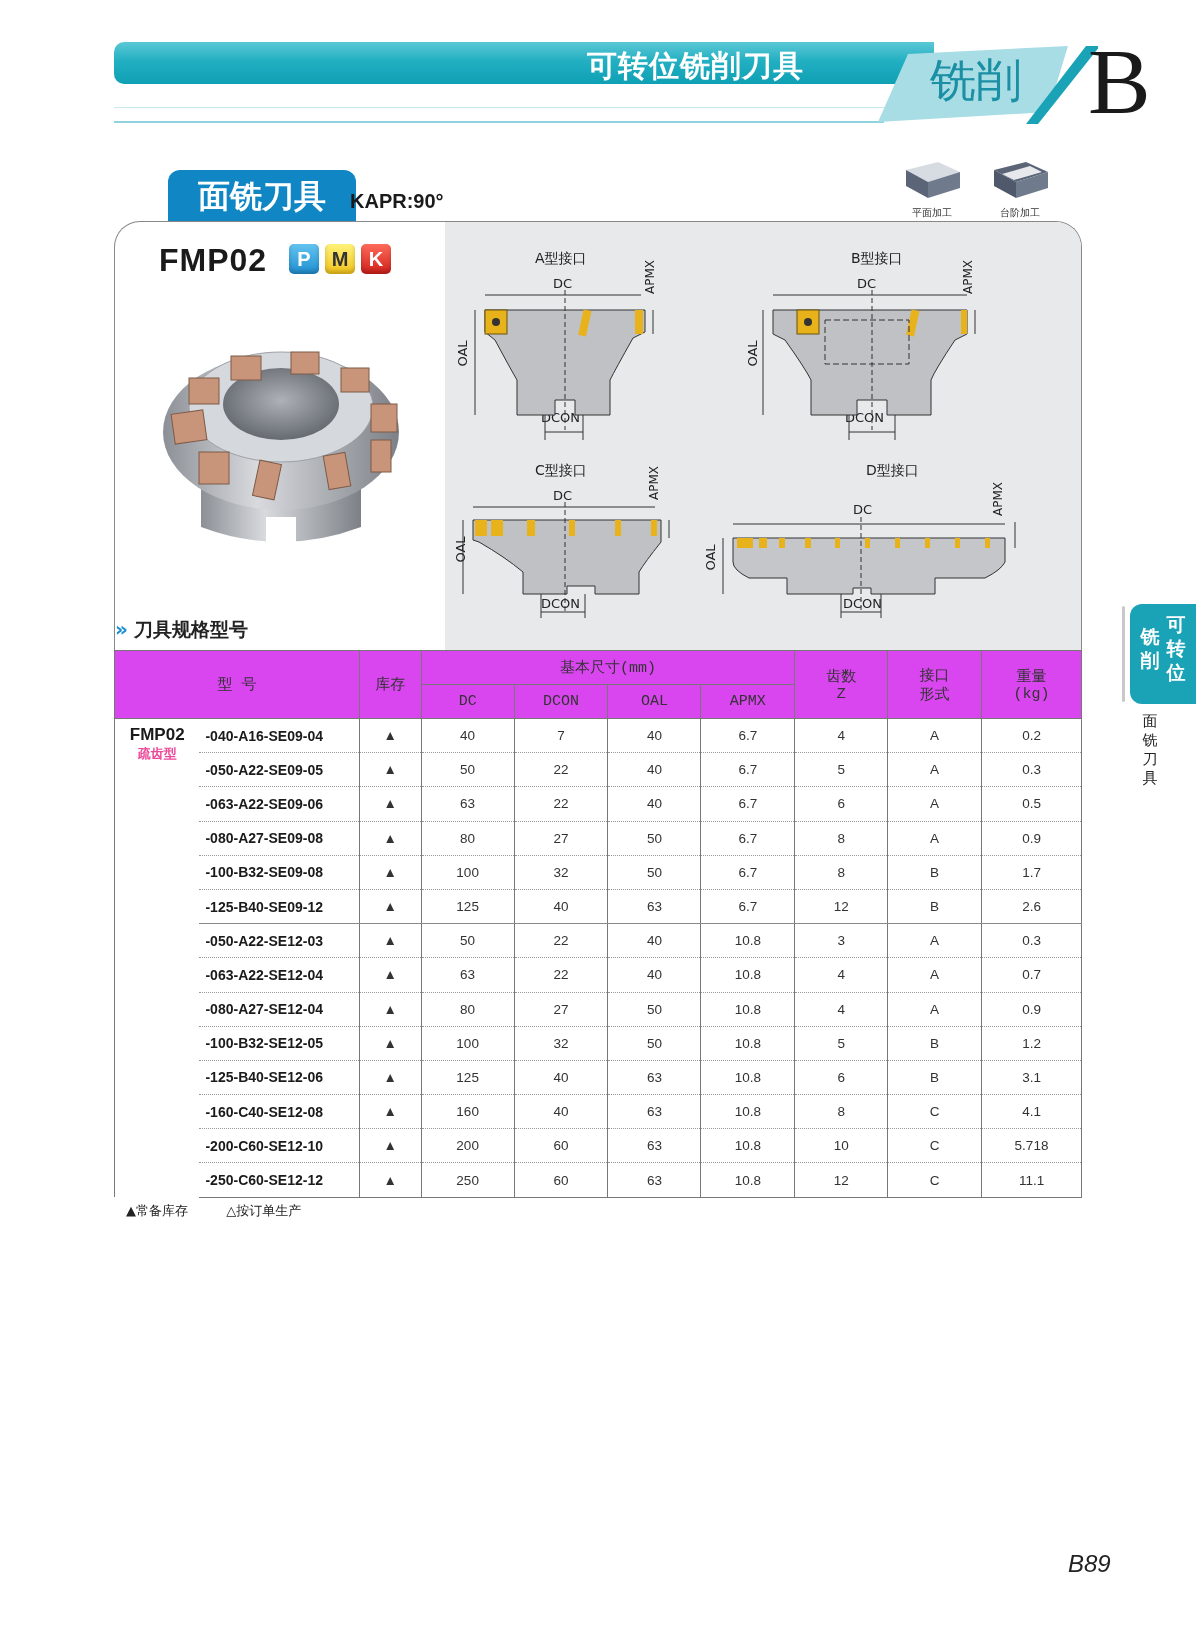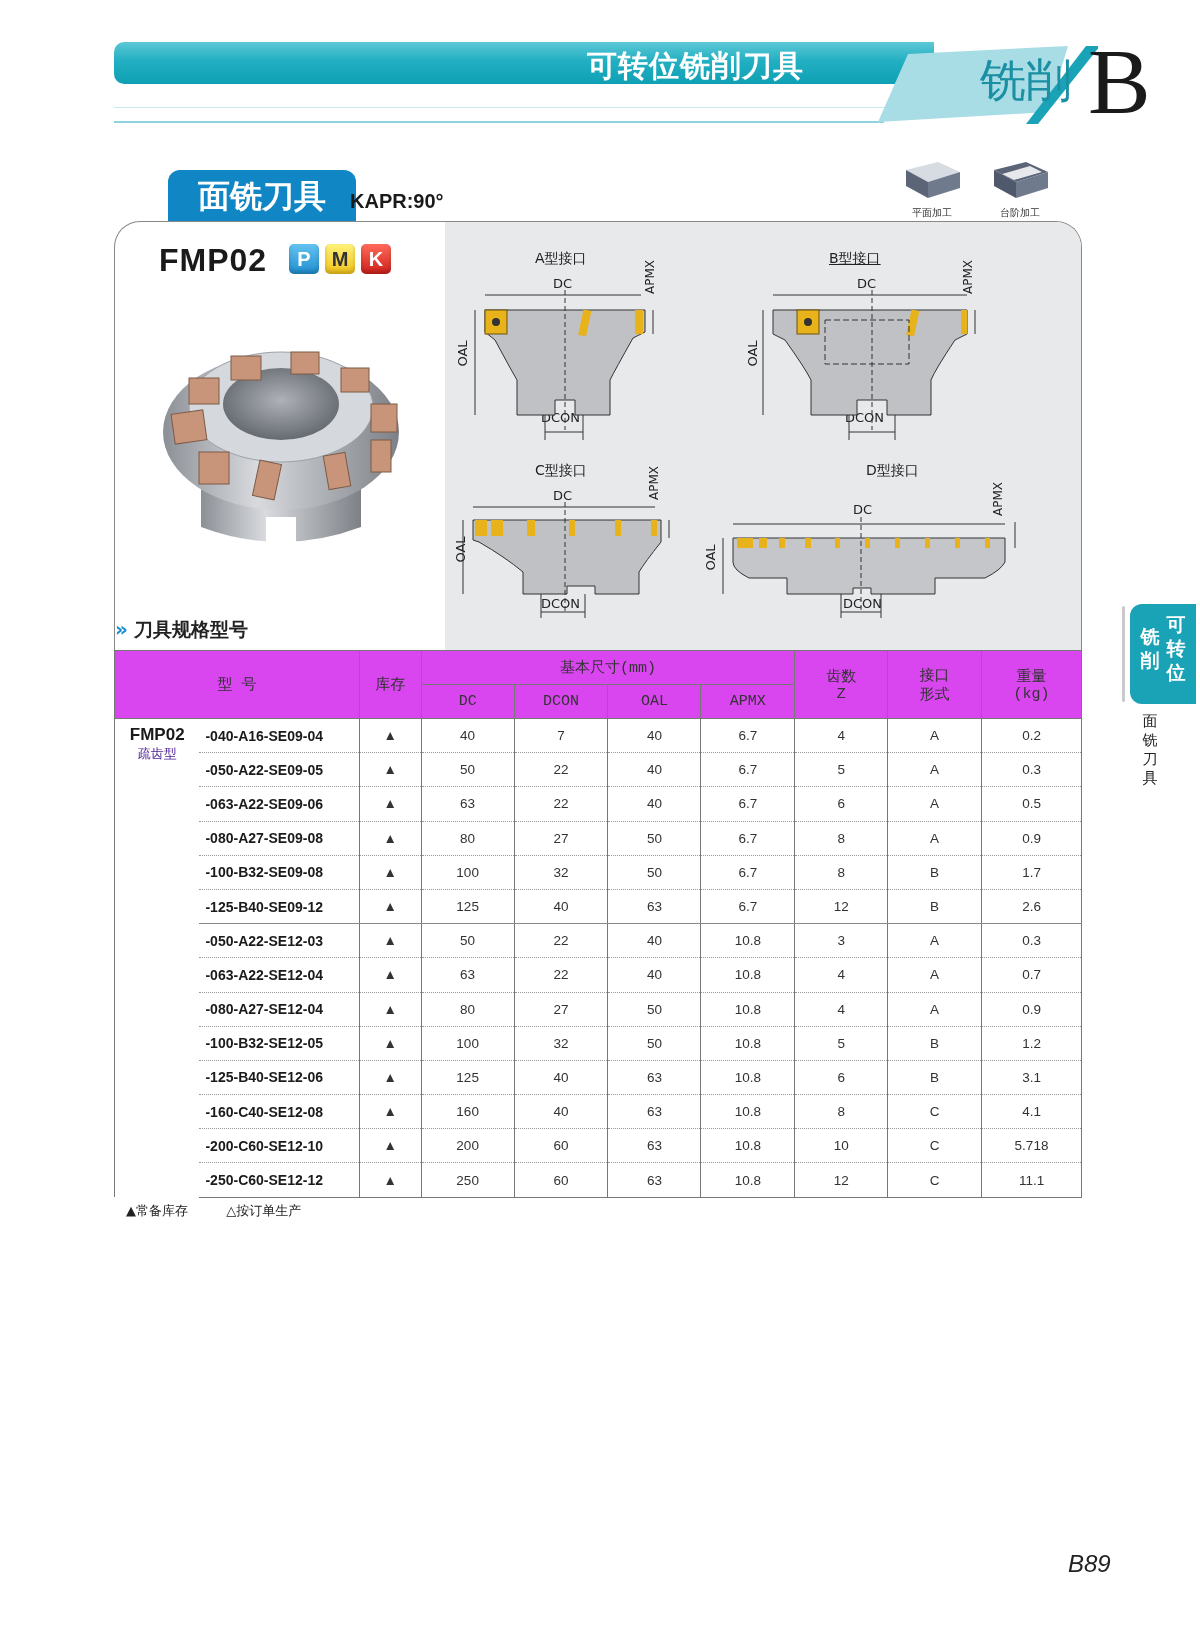--- a/index.html
+++ b/index.html
@@ -9,21 +9,21 @@
   
   .banner { position: absolute; left: 114px; top: 42px; width: 820px; height: 42px;
     border-radius: 10px 0 0 10px;
     background: linear-gradient(180deg, #5cc8d6 0%, #22afc2 45%, #0fa0b4 100%); }
   .banner-title { position: absolute; right: 130px; top: 4px; color: #fff; font-size: 30px; font-weight: bold; letter-spacing: 1px;
     font-family: "DejaVu Sans", sans-serif; }
   .banner-line { position: absolute; left: 114px; top: 121px; width: 770px; height: 2px; background: #8fd3de; }
   .banner-line2 { position: absolute; left: 114px; top: 107px; width: 780px; height: 1px; background: #c8e9ef; }
   .cat-tab { position: absolute; left: 878px; top: 46px; width: 200px; height: 70px; }
   .cat-tab svg { position: absolute; left: 0; top: 0; }
-  .cat-label { position: absolute; left: 980px; top: 50px; font-size: 46px; color: #1b8fa3; font-family: "DejaVu Sans", sans-serif; font-weight: normal; }
+  .cat-label { position: absolute; left: 930px; top: 50px; font-size: 46px; color: #1b8fa3; font-family: "DejaVu Sans", sans-serif; font-weight: normal; }
   .big-letter { position: absolute; left: 1088px; top: 34px; font-family: "Liberation Serif", serif; font-size: 94px; color: #1a1a1a; line-height: 1; }
 
   
   .section-tab { position: absolute; left: 140px; top: 170px; width: 188px; height: 52px; background: #1086c4;
     border-radius: 12px 12px 0 0; color: #fff; font-size: 32px; font-weight: bold; text-align: center; line-height: 52px;
     font-family: "DejaVu Sans", sans-serif; margin-left: 28px; }
   .kapr { position: absolute; left: 350px; top: 190px; font-size: 20px; font-weight: bold; color: #1a1a1a; }
 
   .mach-icon { position: absolute; top: 160px; width: 64px; text-align: center; }
   .mach-icon .lbl { font-size: 10px; color: #333; margin-top: 2px; font-family: "DejaVu Sans", sans-serif; }
@@ -48,21 +48,21 @@
   
   .spec-table { position: absolute; left: 114px; top: 650px; width: 968px; border-collapse: collapse; font-size: 14px; }
   .spec-table th { background: #d946ef; color: #333; font-weight: normal; border: 1.5px solid #777; font-family: Liberation Mono, monospace; font-size: 15px; }
   .spec-table td { height: 34.2px; text-align: center; color: #333; border-left: 1.5px solid #777; border-right: 1.5px solid #777;
     border-bottom: 1px dotted #999; font-size: 13.5px; }
   .spec-table td.model { text-align: left; font-weight: bold; color: #1a1a1a; padding-left: 6px; font-size: 14px; border-left: none; }
   .spec-table td.series { vertical-align: top; text-align: center; border-right: none; border-bottom: none; padding-top: 6px; }
   .spec-table tr.group-end td { border-bottom: 1.5px solid #888; }
   .spec-table tr.last td { border-bottom: 1.5px solid #777; }
   .series-name { font-size: 17px; font-weight: bold; color: #1a1a1a; }
-  .series-sub { font-size: 13px; color: #4c1d95; font-family: "DejaVu Sans", sans-serif; }
+  .series-sub { font-size: 13px; color: #ec4899; font-family: "DejaVu Sans", sans-serif; font-weight: bold; }
 
   .legend { position: absolute; left: 126px; top: 1202px; font-size: 13px; color: #222; font-family: "DejaVu Sans", sans-serif; }
   .legend span { margin-right: 34px; }
 
   
   .side-tab { position: absolute; left: 1130px; top: 604px; width: 66px; height: 100px; background: #1aa3b6; border-radius: 12px 0 0 12px; color: #fff;
     font-family: "DejaVu Sans", sans-serif; font-weight: bold; font-size: 19px; }
   .side-tab .c1 { position: absolute; left: 35px; top: 8px; width: 22px; line-height: 24px; text-align: center; }
   .side-tab .c2 { position: absolute; left: 9px; top: 20px; width: 22px; line-height: 24px; text-align: center; }
   .side-bar { position: absolute; left: 1122px; top: 606px; width: 3px; height: 96px; background: #c9c9cc; border-radius: 2px; }
@@ -166,21 +166,21 @@
       <line x1="110" y1="40" x2="110" y2="180" stroke="#333" stroke-dasharray="5 3"></line>
       <line x1="20" y1="60" x2="20" y2="165" stroke="#333"></line>
       <line x1="198" y1="60" x2="198" y2="84" stroke="#333"></line>
       <line x1="90" y1="165" x2="90" y2="190" stroke="#333"></line>
         <line x1="128" y1="165" x2="128" y2="190" stroke="#333"></line>
       <line x1="90" y1="182" x2="128" y2="182" stroke="#333"></line>
     </svg>
   </div>
 
   <div class="diagram" style="left:630px; top:28px; width:260px; height:200px;">
-    <div class="dlabel" style="left:84px; top:0;text-decoration:underline;">B型接口</div>
+    <div class="dlabel" style="left:106px; top:0;">B型接口</div>
     <div class="dlabel" style="left:112px; top:26px; font-size:13px;">DC</div>
     <div class="dlabel" style="left:100px; top:160px; font-size:13px;">DCON</div>
     <div class="dlabel" style="left:-6px; top:96px; font-size:13px; transform:rotate(-90deg);">OAL</div>
     <div class="dlabel" style="left:206px; top:20px; font-size:12px; transform:rotate(-90deg);">APMX</div>
     <svg width="260" height="200" viewBox="0 0 260 200" style="position:absolute;left:0;top:0;">
       <line x1="28" y1="45" x2="222" y2="45" stroke="#333"></line>
       <path d="M28 60 L222 60 L222 84 L210 90 Q190 120 186 130 L186 165 L142 165 L142 150 L112 150 L112 165 L66 165 L66 130 Q60 118 40 90 L28 84 Z" fill="#bfc1c4" stroke="#333"></path>
       <rect x="52" y="60" width="22" height="24" fill="#e8b21a" stroke="#6b5310"></rect>
       <circle cx="63" cy="72" r="4" fill="#333"></circle>
       <rect x="164" y="60" width="8" height="26" fill="#e8b21a" transform="rotate(12 168 72)"></rect>

